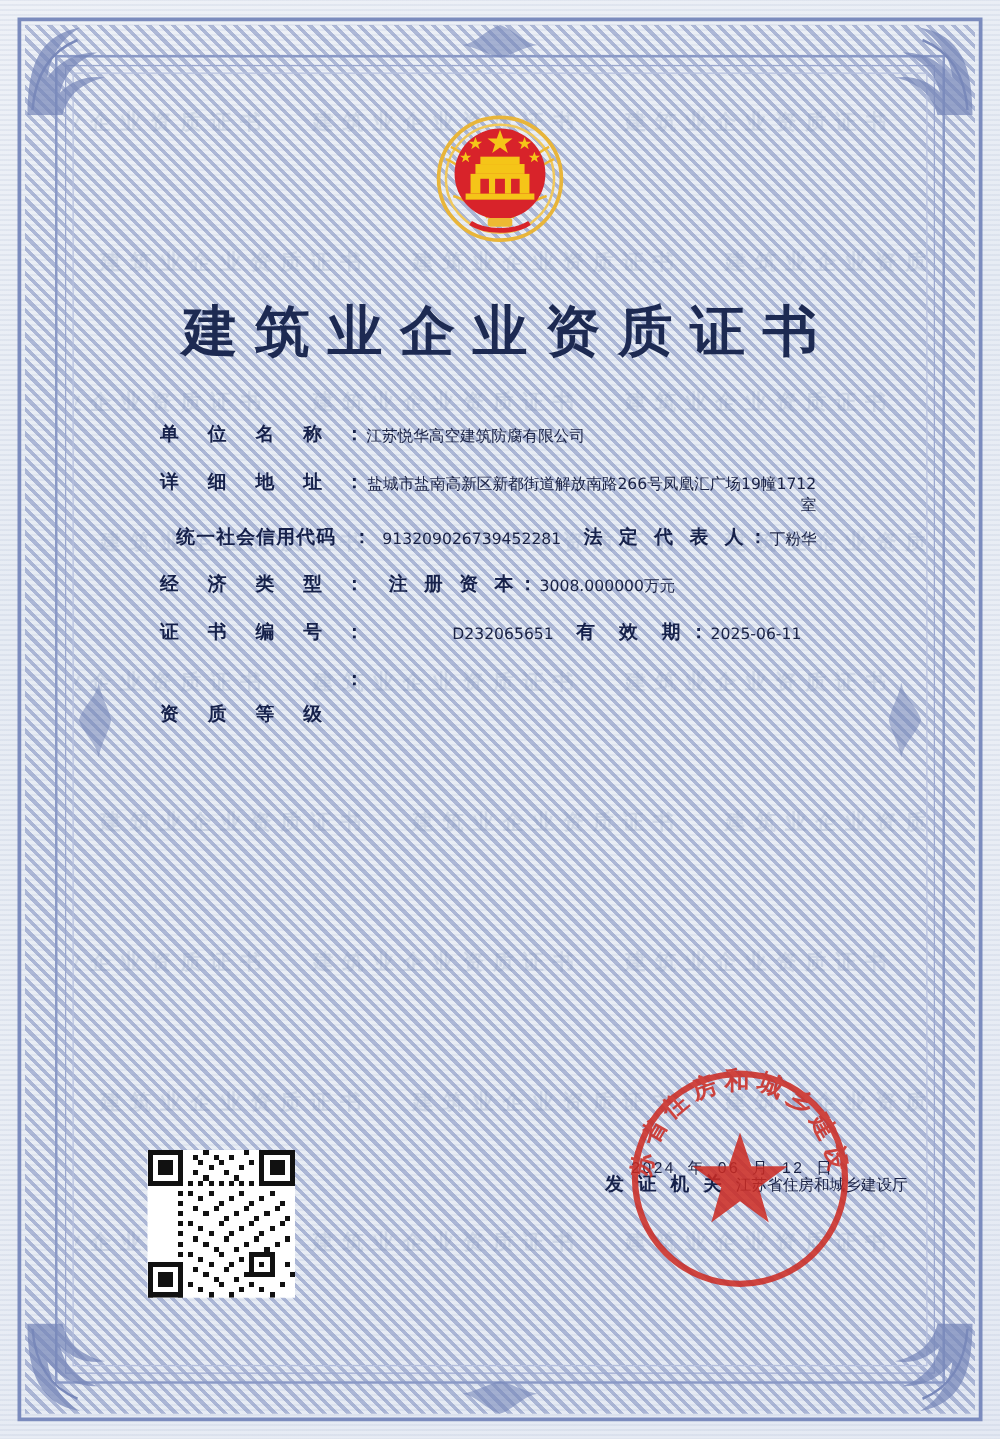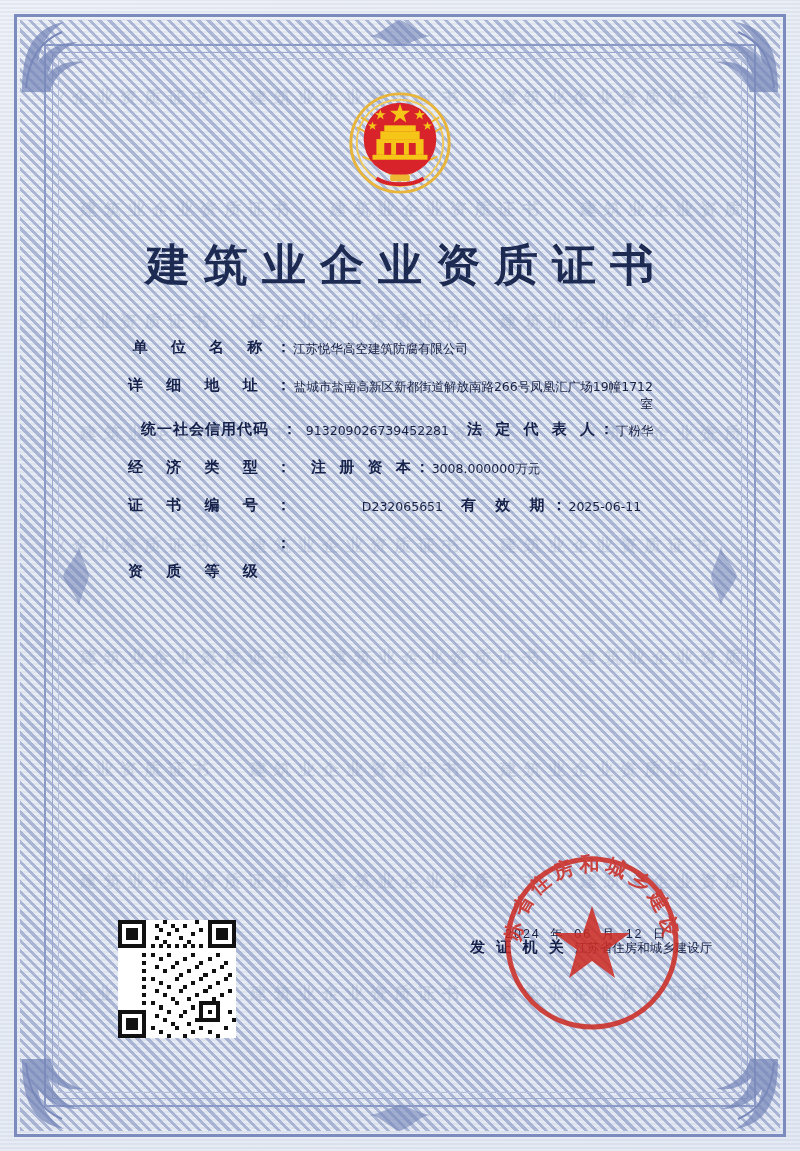--- a/index.html
+++ b/index.html
@@ -114,42 +114,42 @@
   .sp0{letter-spacing:1px;text-align:center;}
   .colon{font-weight:700;margin:0 2px 0 0;}
   .val{
     font-size:12.5px;
     color:#1a2244;
     line-height:17px;
     padding-top:2px;
     font-family:"DejaVu Sans","Liberation Sans",sans-serif;
     text-align:right;
   }
-  .w-name{width:148px;text-align:center;}
+  .w-name{width:148px;}
   .w-addr{width:148px;}
   .w-code{width:154px;}
   .w-type{width:148px;}
   .w-no{width:148px;}
   .w-grade{width:148px;margin-top:28px;}
   .inline-lbl{margin-left:18px;}
   .val-narrow{width:150px;}
   .val-addr{width:360px;}
   .val-type{width:150px;}
   .nowrap{white-space:nowrap;}
 
   
   .qr{
     position:absolute;left:118px;top:920px;width:118px;height:118px;
     background:#fff;
   }
   .qr svg{display:block;}
 
   
   .issuer{
-    position:absolute;left:470px;top:938px;width:260px;
+    position:absolute;left:484px;top:938px;width:260px;
     font-size:15px;font-weight:700;color:#16214a;letter-spacing:3px;
     font-family:"DejaVu Sans","Liberation Sans",sans-serif;
   }
   .issuer .org{
     font-size:12.5px;font-weight:400;letter-spacing:0px;color:#1a2244;
     margin-left:8px;
   }
   .datebar{
     position:absolute;left:505px;top:926px;width:230px;
     font-size:12.5px;color:#1a2244;letter-spacing:2px;

